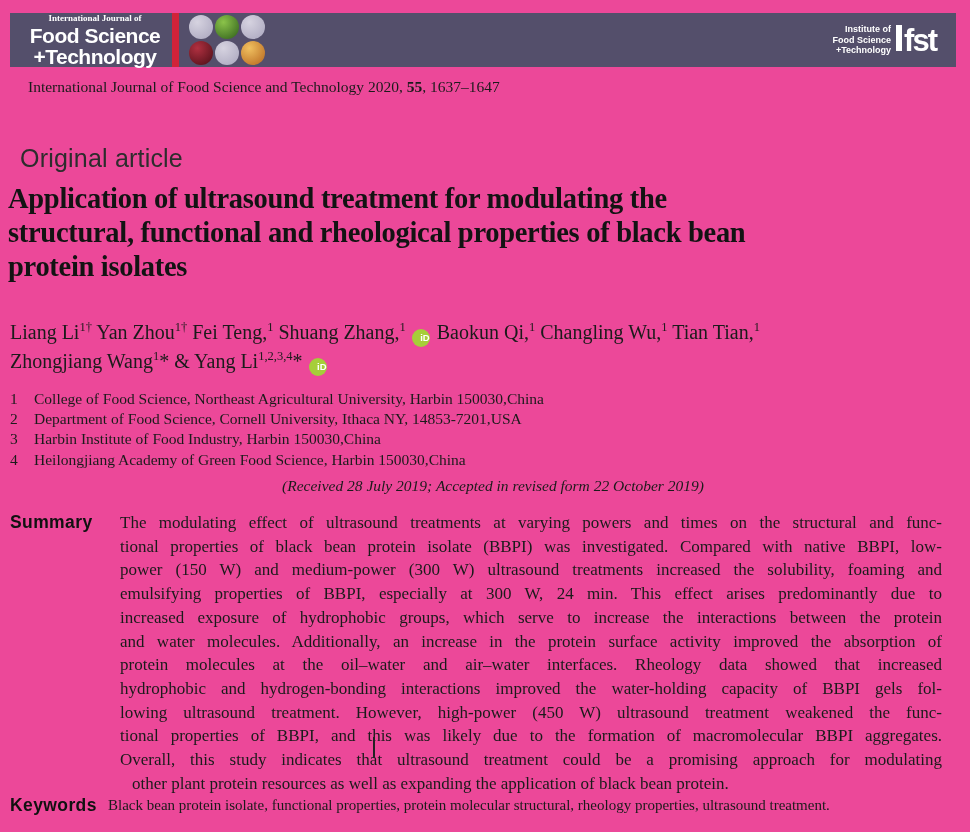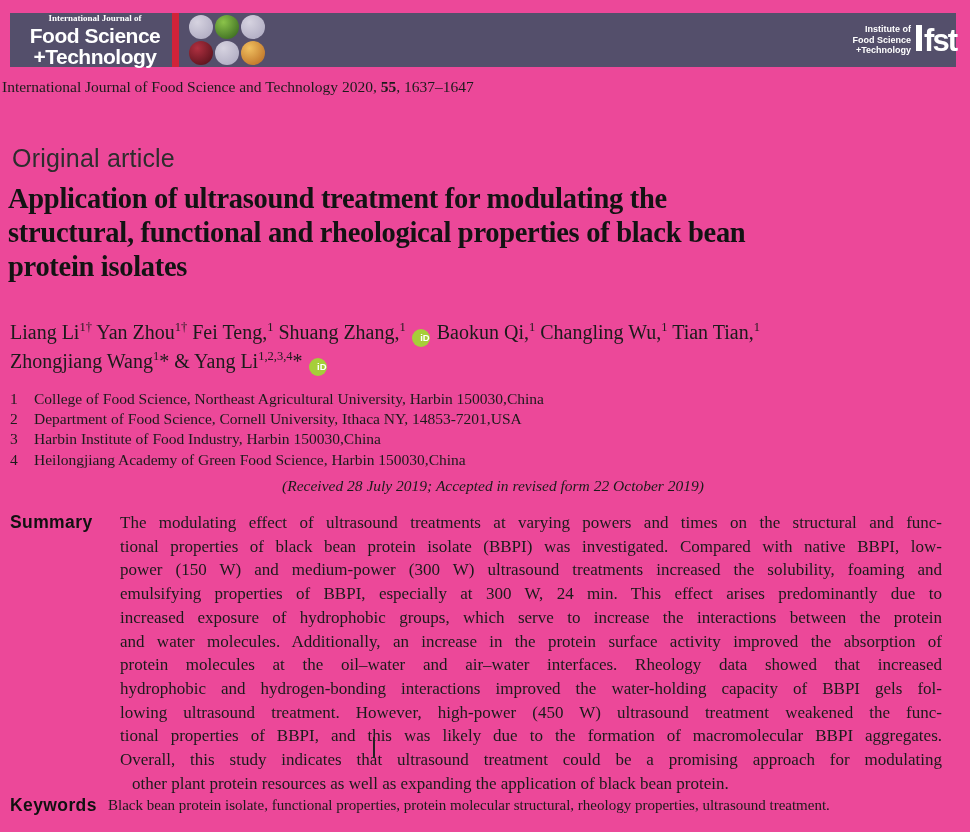--- a/index.html
+++ b/index.html
@@ -11,31 +11,31 @@
           display:flex;align-items:center;}
   .banner-bg{position:absolute;inset:0;}
   .logo-left{position:relative;margin-left:14px;width:142px;text-align:center;color:#fff;
              font-family:"Liberation Sans",sans-serif;line-height:1;}
   .logo-small{font-size:9px;font-weight:bold;font-family:"Liberation Serif",serif;margin-bottom:2px;}
   .logo-big{font-size:21px;font-weight:bold;letter-spacing:-0.5px;}
   .stripe{position:relative;width:7px;height:54px;margin-left:6px;}
   .circles{position:relative;margin-left:10px;display:grid;grid-template-columns:repeat(3,24px);
            grid-template-rows:repeat(2,24px);gap:2px;}
   .circle{width:24px;height:24px;border-radius:50%;}
-  .ifst{position:relative;margin-left:auto;margin-right:0;display:flex;align-items:center;gap:5px;color:#fff;}
+  .ifst{position:relative;margin-left:auto;margin-right:20px;display:flex;align-items:center;gap:5px;color:#fff;}
   .ifst-small{font-family:"Liberation Sans",sans-serif;font-size:9px;font-weight:bold;
               text-align:right;line-height:1.15;}
   .ifst-mark{display:flex;align-items:flex-start;}
   .ifst-bar{display:inline-block;width:6px;height:26px;background:#fff;margin-right:2px;}
   .ifst-word{font-family:"Liberation Sans",sans-serif;font-weight:900;font-size:31px;
              letter-spacing:-2px;line-height:1;}
 
   
-  .citation{position:absolute;left:2px;top:78px;font-size:15.5px;}
-  .article-type{position:absolute;left:12px;top:144px;font-family:"Liberation Sans",sans-serif;
+  .citation{position:absolute;left:28px;top:78px;font-size:15.5px;}
+  .article-type{position:absolute;left:20px;top:144px;font-family:"Liberation Sans",sans-serif;
                 font-size:25px;font-weight:400;color:#2d2d2d;letter-spacing:0.2px;}
   .title{position:absolute;left:8px;top:182px;width:940px;font-family:Liberation Serif, serif;
          font-size:28.5px;font-weight:bold;line-height:34px;color:#131313;letter-spacing:-0.3px;}
   .authors{position:absolute;left:10px;top:318px;width:940px;font-size:20px;line-height:29px;}
   .authors sup{font-size:12.5px;line-height:0;}
   .orcid{display:inline-block;width:18px;height:18px;border-radius:50%;background:#A6CE39;
          color:#fff;font-family:"Liberation Sans",sans-serif;font-weight:bold;font-size:9.5px;
          text-align:right;line-height:18px;margin:0 2px 0 6px;vertical-align:-2px;}
   .affils{position:absolute;left:10px;top:389px;width:900px;font-size:15.5px;line-height:20.2px;}
   .aff-row{display:flex;}

